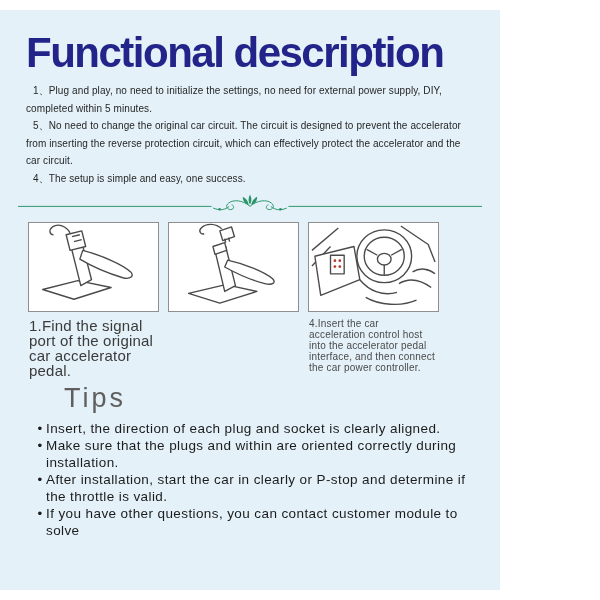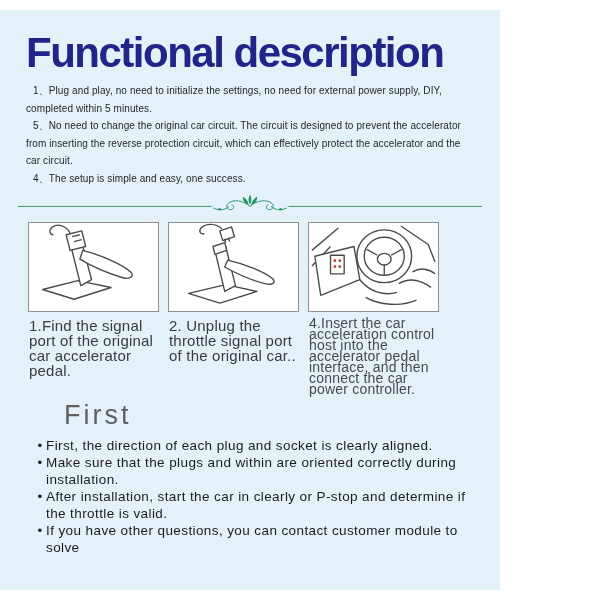--- a/index.html
+++ b/index.html
@@ -38,21 +38,21 @@
     background:#ffffff;border:1px solid #8f8f8f;
     display:flex;align-items:center;justify-content:center;
     overflow:hidden;
   }
   .step-box svg{width:100%;height:100%;display:block;}
   .caption{
     margin:6px 1px 0;
     font-size:15px;line-height:15px;
     font-weight:normal;color:#3b3b3b;letter-spacing:0.2px;
   }
-  .step-col.last .caption{font-weight:normal;font-size:14px;color:#4a4a4a;line-height:11px;}
+  .step-col.last .caption{font-weight:normal;font-size:10px;color:#4a4a4a;line-height:11px;}
   .tips-title{
     margin:6px 0 8px 38px;
     font-size:27px;line-height:28px;font-weight:normal;
     color:#5f5f5f;letter-spacing:3px;
   }
   .tips-list{margin-left:8px;}
   .tips-list .tip{
     margin:0;
     font-size:13.5px;line-height:17px;
     color:#1c1c1c;letter-spacing:0.4px;
@@ -122,21 +122,20 @@
               <polygon points="47,28 58,24 68,64 57,70"></polygon>
               <path d="M60,38 C78,42 98,50 106,57 C110,61 106,64 98,62 C82,58 66,50 57,45 Z"></path>
               <polygon points="45,24 57,20 59,28 47,32"></polygon>
               <polygon points="52,8 64,4 67,14 55,18"></polygon>
               <line x1="57" y1="16" x2="58" y2="20"></line>
               <line x1="61" y1="15" x2="62" y2="19"></line>
               <path fill="none" d="M54,6 C48,0 38,0 33,5 C30,8 32,12 36,11"></path>
             </g>
           </svg>
         </div>
-        <p class="caption">2. Unplug the throttle signal port of the original car..</p>
       </div>
 
 
       <div class="step-col last">
         <div class="step-box">
           <svg viewBox="0 0 132 90">
             <g fill="none" stroke="#4a4a4a" stroke-width="1.4" stroke-linejoin="round">
               <path d="M3,28 L30,5"></path>
               <path d="M3,44 L22,24"></path>
               <path d="M94,3 L122,22 L129,40"></path>
@@ -157,26 +156,26 @@
               <circle cx="26.5" cy="44.5" r="1.4"></circle>
                 <circle cx="31.5" cy="44.5" r="1.4"></circle>
             </g>
           </svg>
         </div>
         <p class="caption">4.Insert the car acceleration control host into the accelerator pedal interface, and then connect the car power controller.</p>
       </div>
 
     </div>
 
-    <h2 class="tips-title">First</h2>
+    <h2 class="tips-title">Tips</h2>
 
     <div class="tips-list">
       <p class="tip">
           <span class="blt">•</span>
-          <span>First, the direction of each plug and socket is clearly aligned.</span>
+          <span>Insert, the direction of each plug and socket is clearly aligned.</span>
         </p>
       <p class="tip">
           <span class="blt">•</span>
           <span>Make sure that the plugs and within are oriented correctly during installation.</span>
         </p>
       <p class="tip">
           <span class="blt">•</span>
           <span>After installation, start the car in clearly or P-stop and determine if the throttle is valid.</span>
         </p>
       <p class="tip">

